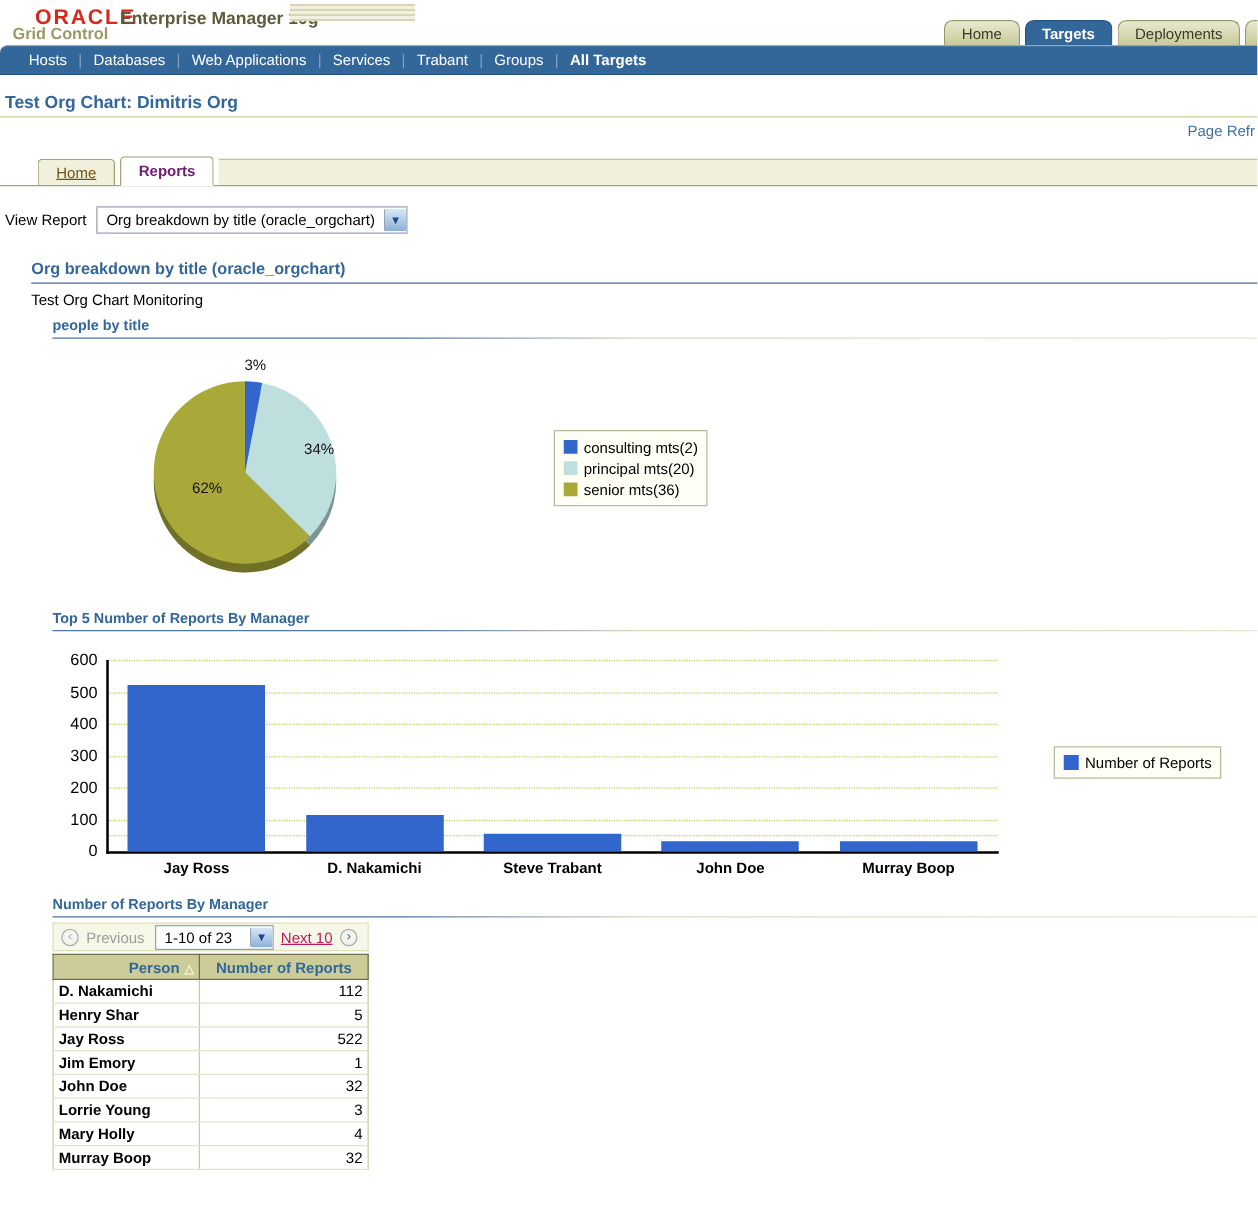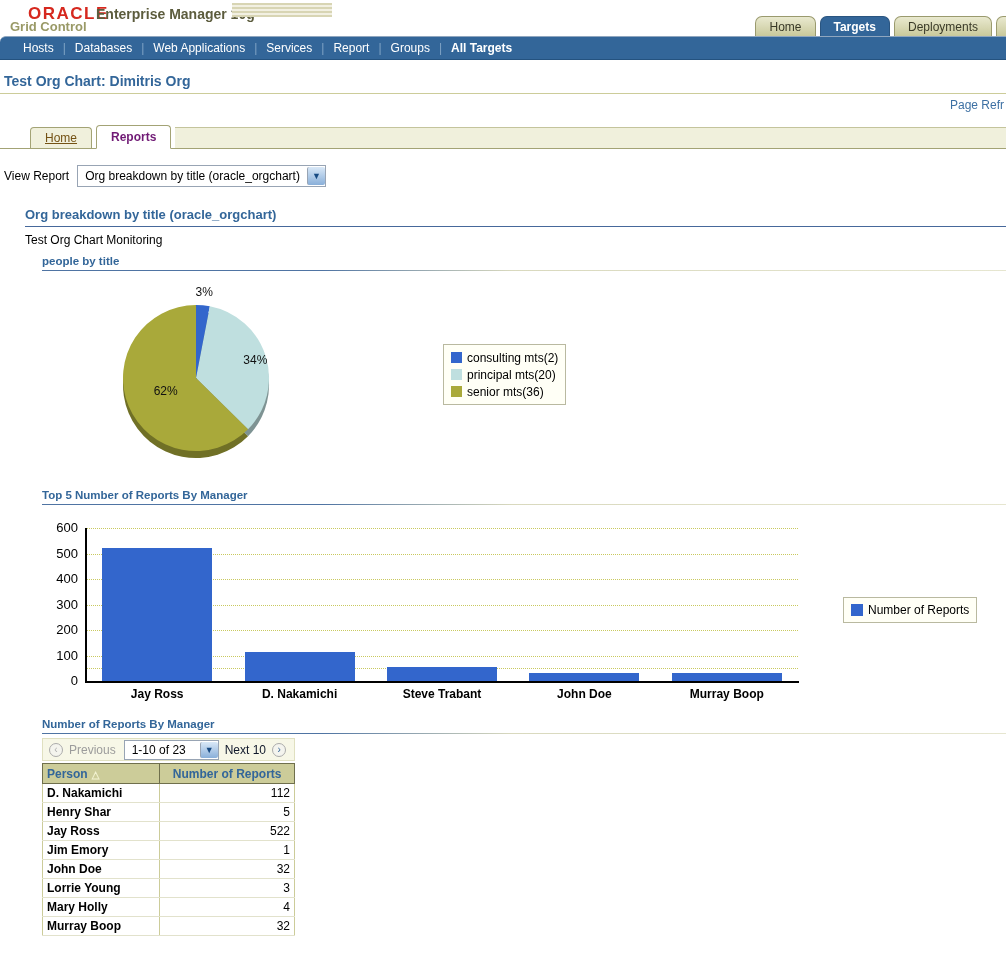--- a/index.html
+++ b/index.html
@@ -74,23 +74,23 @@
   .table-wrap{margin:4px 0 0 42px;width:253px;}
   .pager{background:#F7F7E7;border:1px solid #E0E0C0;height:21px;display:flex;align-items:center;
     gap:6px;padding:0 6px;font-size:12px;margin:2px 0;}
   .pg-circle{width:12px;height:12px;border:1px solid #ABABAB;border-radius:50%;background:#F4F4EE;
     display:inline-flex;align-items:center;justify-content:center;font-size:10px;line-height:10px;cursor:pointer;flex:0 0 auto;}
   .pg-circle.prev{color:#AFAFAF;}
   .pg-circle.next{color:#336699;}
   .prev-label{color:#9C9C9C;}
   .pager .fake-select{height:18px;margin-left:2px;width:93px;justify-content:space-between;}
   .pager .sel-btn{height:16px;}
-  .next-link{color:#0f172a;cursor:pointer;white-space:nowrap;}
+  .next-link{color:#be185d;text-decoration:underline;cursor:pointer;white-space:nowrap;}
   table.rpt{border-collapse:collapse;width:253px;font-size:12px;}
-  table.rpt th{background:#CCCC99;color:#336699;font-weight:bold;text-align:left;
+  table.rpt th{background:#CCCC99;color:#336699;font-weight:bold;text-align:right;
     border:1px solid #6F6F4C;height:19px;padding:0 4px;}
   table.rpt th.num{text-align:center;}
   .sort-tri{color:#F2F2D0;font-size:10px;margin-left:4px;}
   table.rpt td{border-left:1px solid #CCCC99;border-right:1px solid #CCCC99;border-bottom:1px solid #E2E2CC;
     height:18px;padding:0 4px;}
   table.rpt td.person{font-weight:bold;}
   table.rpt td.num{text-align:right;}
 </style>
 </head>
 <body>
@@ -112,21 +112,21 @@
 
   <div class="navbar">
       <span class="navitem">Hosts</span>
       <span class="navsep">|</span>
       <span class="navitem">Databases</span>
       <span class="navsep">|</span>
       <span class="navitem">Web Applications</span>
       <span class="navsep">|</span>
       <span class="navitem">Services</span>
       <span class="navsep">|</span>
-      <span class="navitem">Report</span>
+      <span class="navitem">Trabant</span>
       <span class="navsep">|</span>
       <span class="navitem">Groups</span>
       <span class="navsep">|</span>
       <span class="navitem em">All Targets</span>
     </div>
 
   <div class="page-title">Test Org Chart: Dimitris Org</div>
   <div class="title-rule"></div>
   <div class="refresh-row">
     <span>Page Refr</span>

